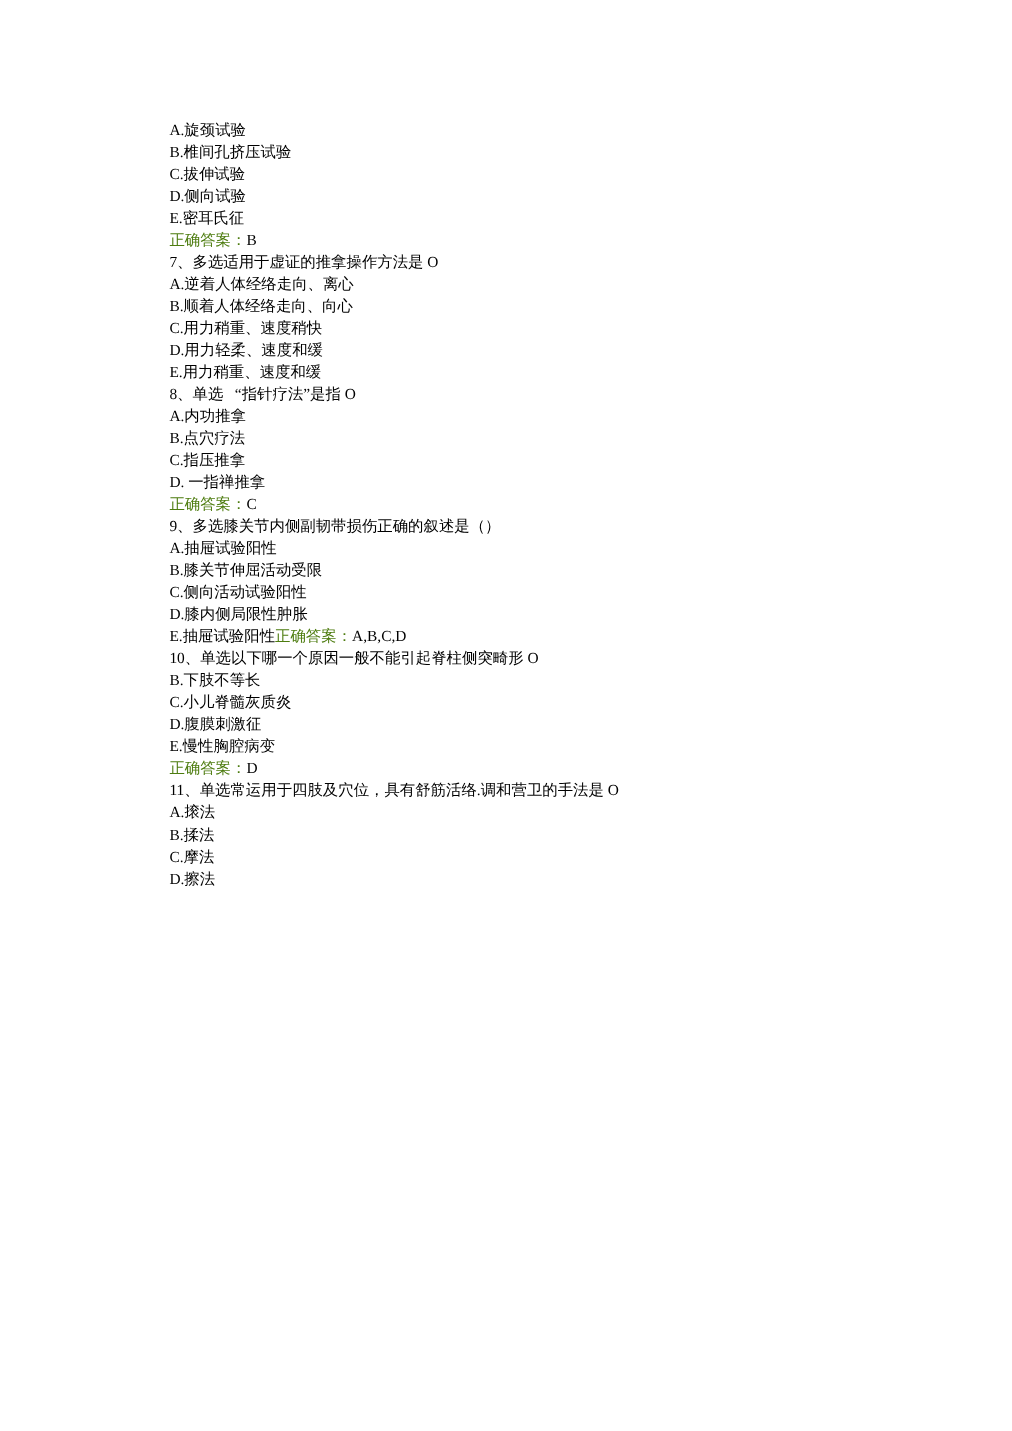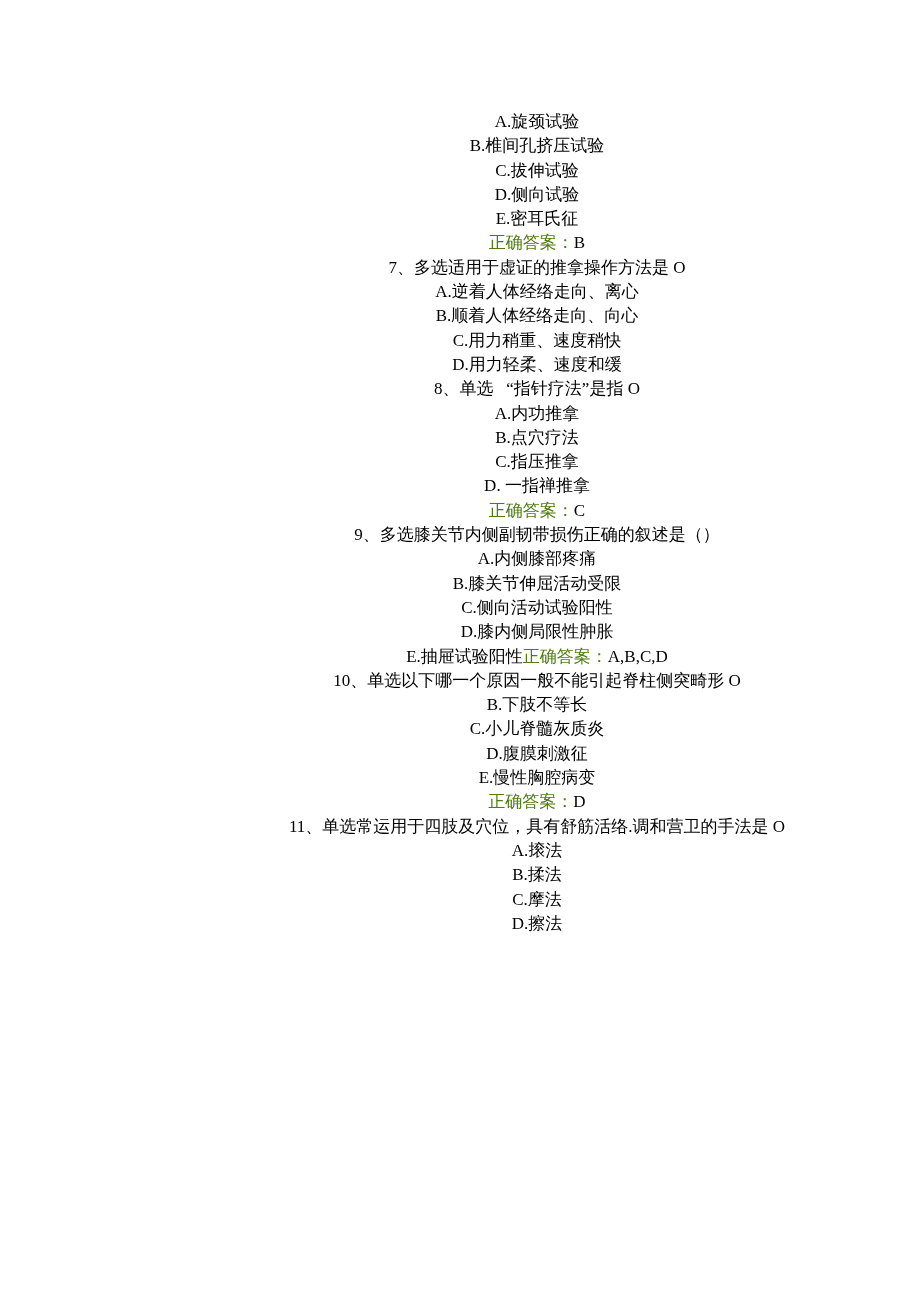--- a/index.html
+++ b/index.html
@@ -7,25 +7,24 @@
     padding: 0;
     background: #fff;
     width: 920px;
   }
   .page {
     box-sizing: border-box;
     width: 920px;
     min-height: 1301px;
     padding: 110px 0 0 154px;
     font-family: "SimSun", "宋体", "Songti SC", serif;
-    font-size: 17px;
+    font-size: 14px;
     line-height: 1.43;
     color: #000;
     letter-spacing: 0px;
-    text-align: center;
   }
   .line {
     white-space: pre;
   }
   .ans-label {
     color: #4d7c0f;
   }
 </style>
 </head>
 <body>
@@ -37,30 +36,31 @@
   <div class="line">C.拔伸试验</div>
   <div class="line">D.侧向试验</div>
   <div class="line">E.密耳氏征</div>
   <div class="line"><span class="ans-label">正确答案：</span><span>B</span></div>
 
   <div class="line">7、多选适用于虚证的推拿操作方法是 O</div>
   <div class="line">A.逆着人体经络走向、离心</div>
   <div class="line">B.顺着人体经络走向、向心</div>
   <div class="line">C.用力稍重、速度稍快</div>
   <div class="line">D.用力轻柔、速度和缓</div>
+  <div class="line">E.用力稍重、速度和缓</div>
 
   <div class="line">8、单选   “指针疗法”是指 O</div>
   <div class="line">A.内功推拿</div>
   <div class="line">B.点穴疗法</div>
   <div class="line">C.指压推拿</div>
   <div class="line">D. 一指禅推拿</div>
   <div class="line"><span class="ans-label">正确答案：</span><span>C</span></div>
 
   <div class="line">9、多选膝关节内侧副韧带损伤正确的叙述是（）</div>
-  <div class="line">A.内侧膝部疼痛</div>
+  <div class="line">A.抽屉试验阳性</div>
   <div class="line">B.膝关节伸屈活动受限</div>
   <div class="line">C.侧向活动试验阳性</div>
   <div class="line">D.膝内侧局限性肿胀</div>
   <div class="line"><span>E.抽屉试验阳性</span><span class="ans-label">正确答案：</span><span>A,B,C,D</span></div>
 
   <div class="line">10、单选以下哪一个原因一般不能引起脊柱侧突畸形 O</div>
   <div class="line">B.下肢不等长</div>
   <div class="line">C.小儿脊髓灰质炎</div>
   <div class="line">D.腹膜刺激征</div>
   <div class="line">E.慢性胸腔病变</div>

